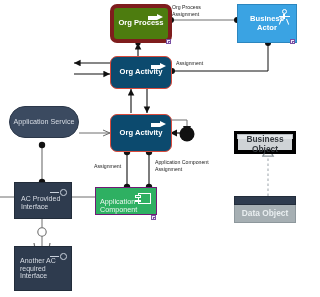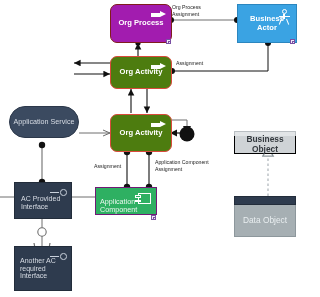--- a/index.html
+++ b/index.html
@@ -38,22 +38,22 @@
     box-sizing: border-box;
   }
 
   
   .proc {
     border-radius: 7px;
     font-size: 7.6px;
     font-weight: bold;
     color: #ffffff;
   }
-  .proc-dark { background: #a21caf; border: 1px solid #7f1d1d; }
-  .proc-light { background: #4d7c0f; border: 1px solid #d94a3b; }
+  .proc-dark { background: #4d7c0f; border: 4px solid #7f1d1d; }
+  .proc-light { background: #0c4a6e; border: 1px solid #d94a3b; }
 
   
   .proc-ico {
     position: absolute;
     right: 5px;
     top: 6px;
     width: 15px;
     height: 7px;
   }
   .proc-ico .shaft {
@@ -197,21 +197,21 @@
     background: #2eb062;
     border: 1.2px solid #ffffff;
     box-sizing: border-box;
   }
   .comp-ico .tab1 { top: 1.3px; }
   .comp-ico .tab2 { top: 5.6px; }
 
   
   .bizobj {
     background: #cfd3d6;
-    border: 1px solid #000000;
+    border: 4px solid #000000;
     color: #33383d;
     font-size: 8.4px;
     font-weight: bold;
   }
   .bizobj-bar {
     position: absolute;
     left: -1px; top: -1px;
     width: calc(100% + 2px);
     height: 5px;
     background: #e2e5e7;
@@ -400,21 +400,21 @@
   <div class="node appcomp" style="left:95px; top:187px; width:62px; height:28px;">
     <span class="lbl" style="text-align:left; padding-left:4px;">Application
 Component</span>
     <span class="comp-ico">
       <span class="tab1"></span>
         <span class="tab2"></span>
     </span>
   </div>
   <div class="badge" style="left:151px; top:215px;"></div>
 
-  <div class="node dataobj" style="left:234px; top:196px; width:62px; height:41px;">
+  <div class="node dataobj" style="left:234px; top:196px; width:62px; height:27px;font-weight:bold;">
     <span class="dataobj-bar"></span>
     <span class="lbl" style="position:relative; top:4px;">Data Object</span>
   </div>
 
   <div class="node iface" style="left:14px; top:246px; width:58px; height:45px;">
     <span class="lbl" style="text-align:left; padding-left:5px;">Another
 AC
 required
 Interface</span>
     <span class="iface-ico">

